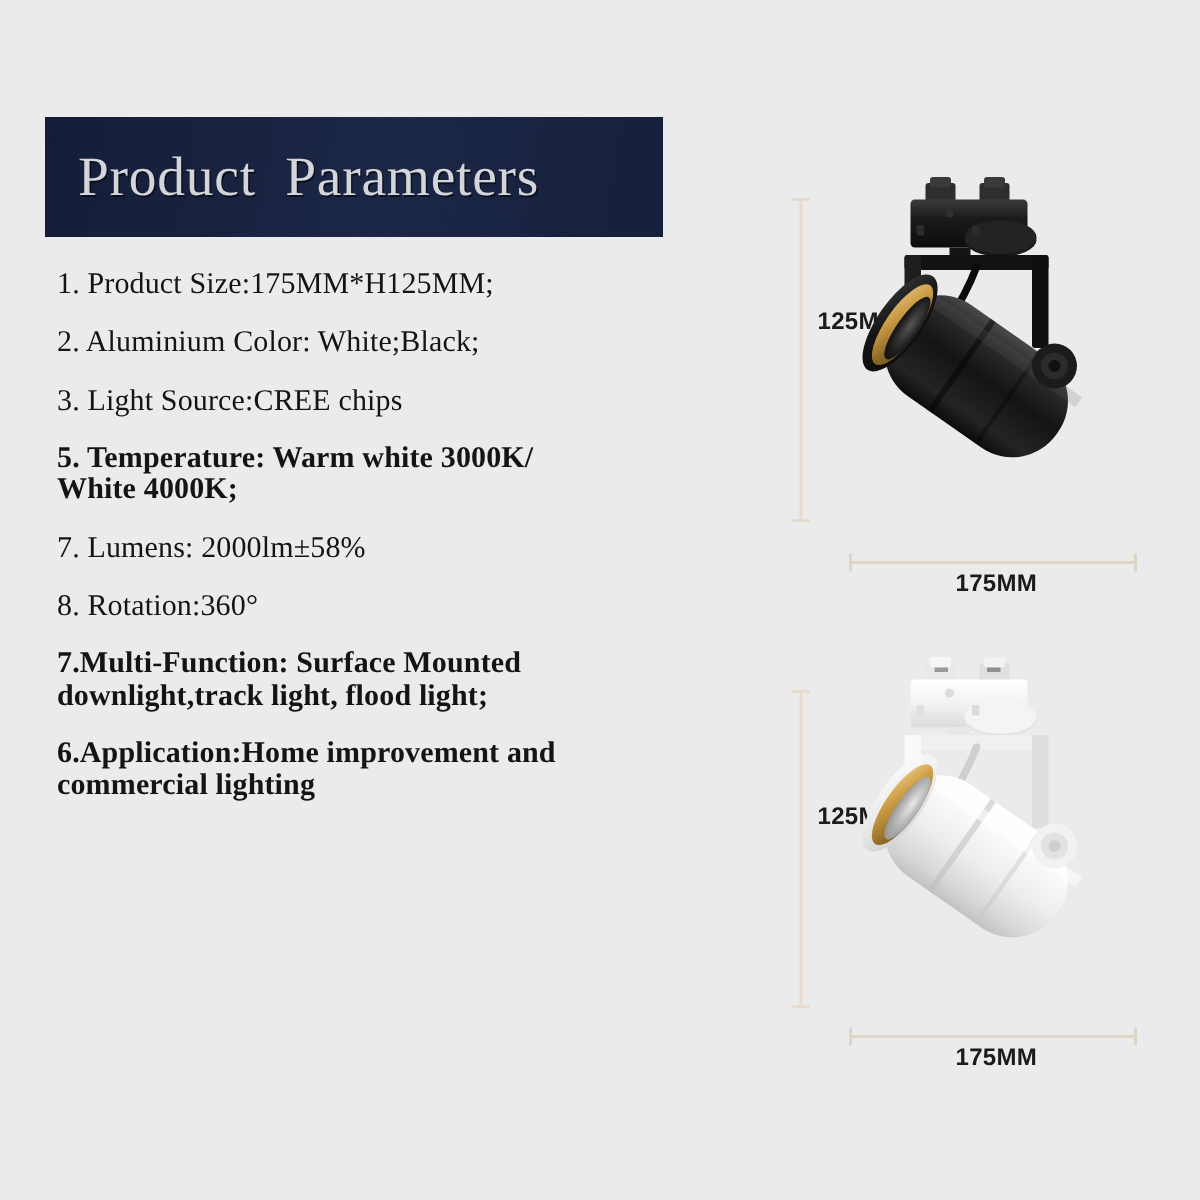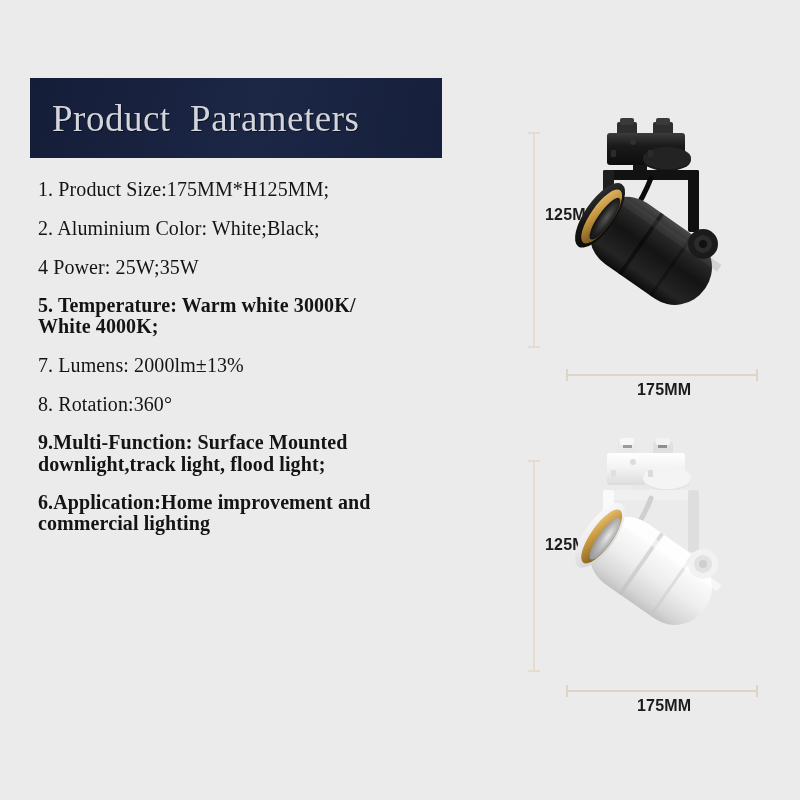--- a/index.html
+++ b/index.html
@@ -95,26 +95,26 @@
 
 <div class="page">
 
   <div class="title-banner">
     <div class="title-text">Product  Parameters</div>
   </div>
 
   <div class="spec-list">
     <div class="spec-item">1. Product Size:175MM*H125MM;</div>
     <div class="spec-item">2. Aluminium Color: White;Black;</div>
-    <div class="spec-item">4 Power: 25W;35W</div>
+    <div class="spec-item">3. Light Source:CREE chips</div>
     <div class="spec-item tight">5. Temperature: Warm white 3000K/
 White 4000K;</div>
-    <div class="spec-item">7. Lumens: 2000lm±13%</div>
+    <div class="spec-item">7. Lumens: 2000lm±58%</div>
     <div class="spec-item">8. Rotation:360°</div>
-    <div class="spec-item tight">9.Multi-Function: Surface Mounted
+    <div class="spec-item tight">7.Multi-Function: Surface Mounted
 downlight,track light, flood light;</div>
     <div class="spec-item tight">6.Application:Home improvement and
 commercial lighting</div>
   </div>
 
   <div class="dim-line-v" style="left:533px; top:132px; height:216px;"></div>
   <div class="dim-label" style="left:545px; top:206px;">125MM</div>
 
   <div class="dim-line-h" style="left:566px; top:374px; width:192px;"></div>
   <div class="dim-label" style="left:637px; top:381px;">175MM</div>

